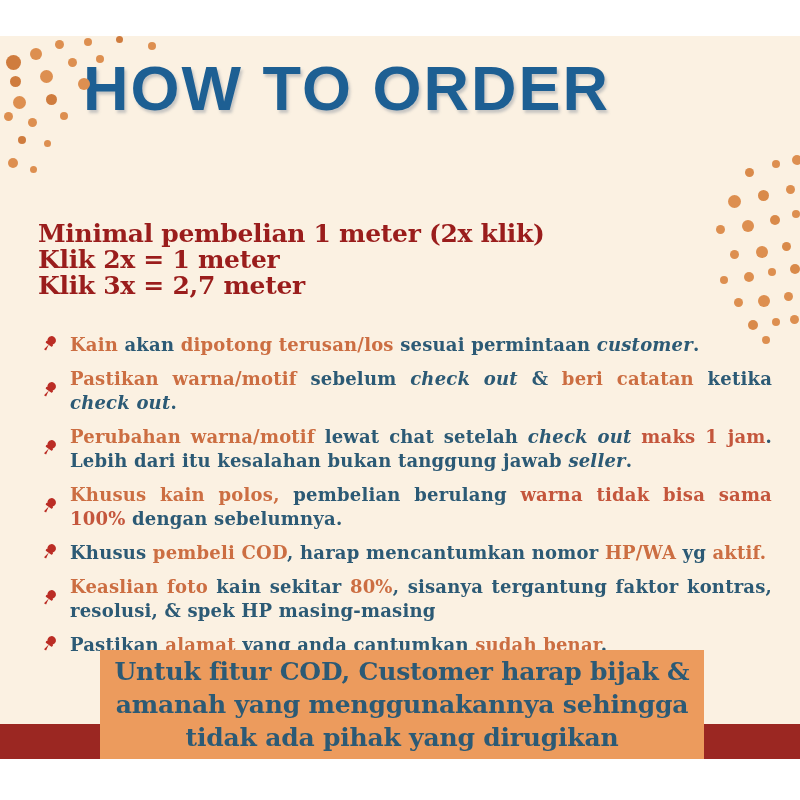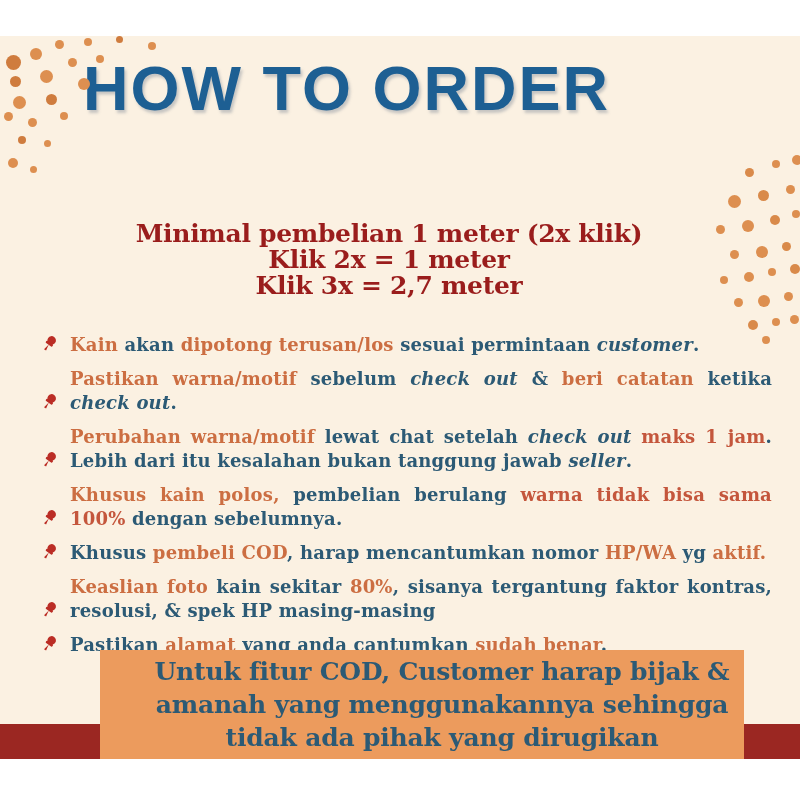--- a/index.html
+++ b/index.html
@@ -20,27 +20,27 @@
     font-weight:700;font-size:63px;letter-spacing:2px;
     color:var(--blue-title,#1d5f93);
     text-shadow:2px 3px 3px rgba(100,115,135,0.35);
   }
   .red-block{
     position:absolute;left:38px;right:60px;
     color:var(--darkred,#9a1d1c);
     font-weight:700;font-size:25px;line-height:26px;letter-spacing:-0.3px;
   }
   .red-block-1{top:150px;}
-  .red-block-2{top:221px;text-align:center;}
+  .red-block-2{top:221px;}
   .bullets{
     position:absolute;left:40px;right:28px;top:333px;
     margin:0;padding:0;list-style:none;
     display:flex;flex-direction:column;gap:10px;
   }
-  .bullets li{display:flex;align-items:flex-end;}
+  .bullets li{display:flex;align-items:center;}
   .pin{
     flex:0 0 30px;margin-top:1px;color:var(--pinred,#bb2d25);
   }
   .bullet-text{
     margin:0;flex:1;
     font-size:18px;line-height:24px;font-weight:700;
     color:var(--blue-body,#2c5a75);
     text-align:justify;letter-spacing:0.2px;
   }
   .seg-blue{color:var(--blue-body,#2c5a75);}
@@ -49,21 +49,20 @@
   .seg-italic{font-style:italic;}
   .red-band{
     position:absolute;left:0;top:724px;width:800px;height:35px;
     background:var(--bandred,#9b2722);
   }
   .footer-box{
     position:absolute;left:100px;top:650px;width:604px;height:109px;
     background:var(--boxorange,#ec9b5d);
     display:flex;flex-direction:column;justify-content:center;
     text-align:center;
-    padding-left:40px;
   }
   .footer-line{
     font-size:25px;font-weight:700;line-height:33px;
     color:var(--blue-body,#2c5a75);letter-spacing:-0.2px;
   }
 </style>
 </head>
 <body>
 
 <div class="canvas" style="--cream: #fbf1e2; --blue-title: #1d5f93; --blue-body: #2c5a75; --darkred: #9a1d1c; --orange: #cc6e42; --redorange: #c4563c; --pinred: #bb2d25; --boxorange: #ec9b5d; --bandred: #9b2722;">

